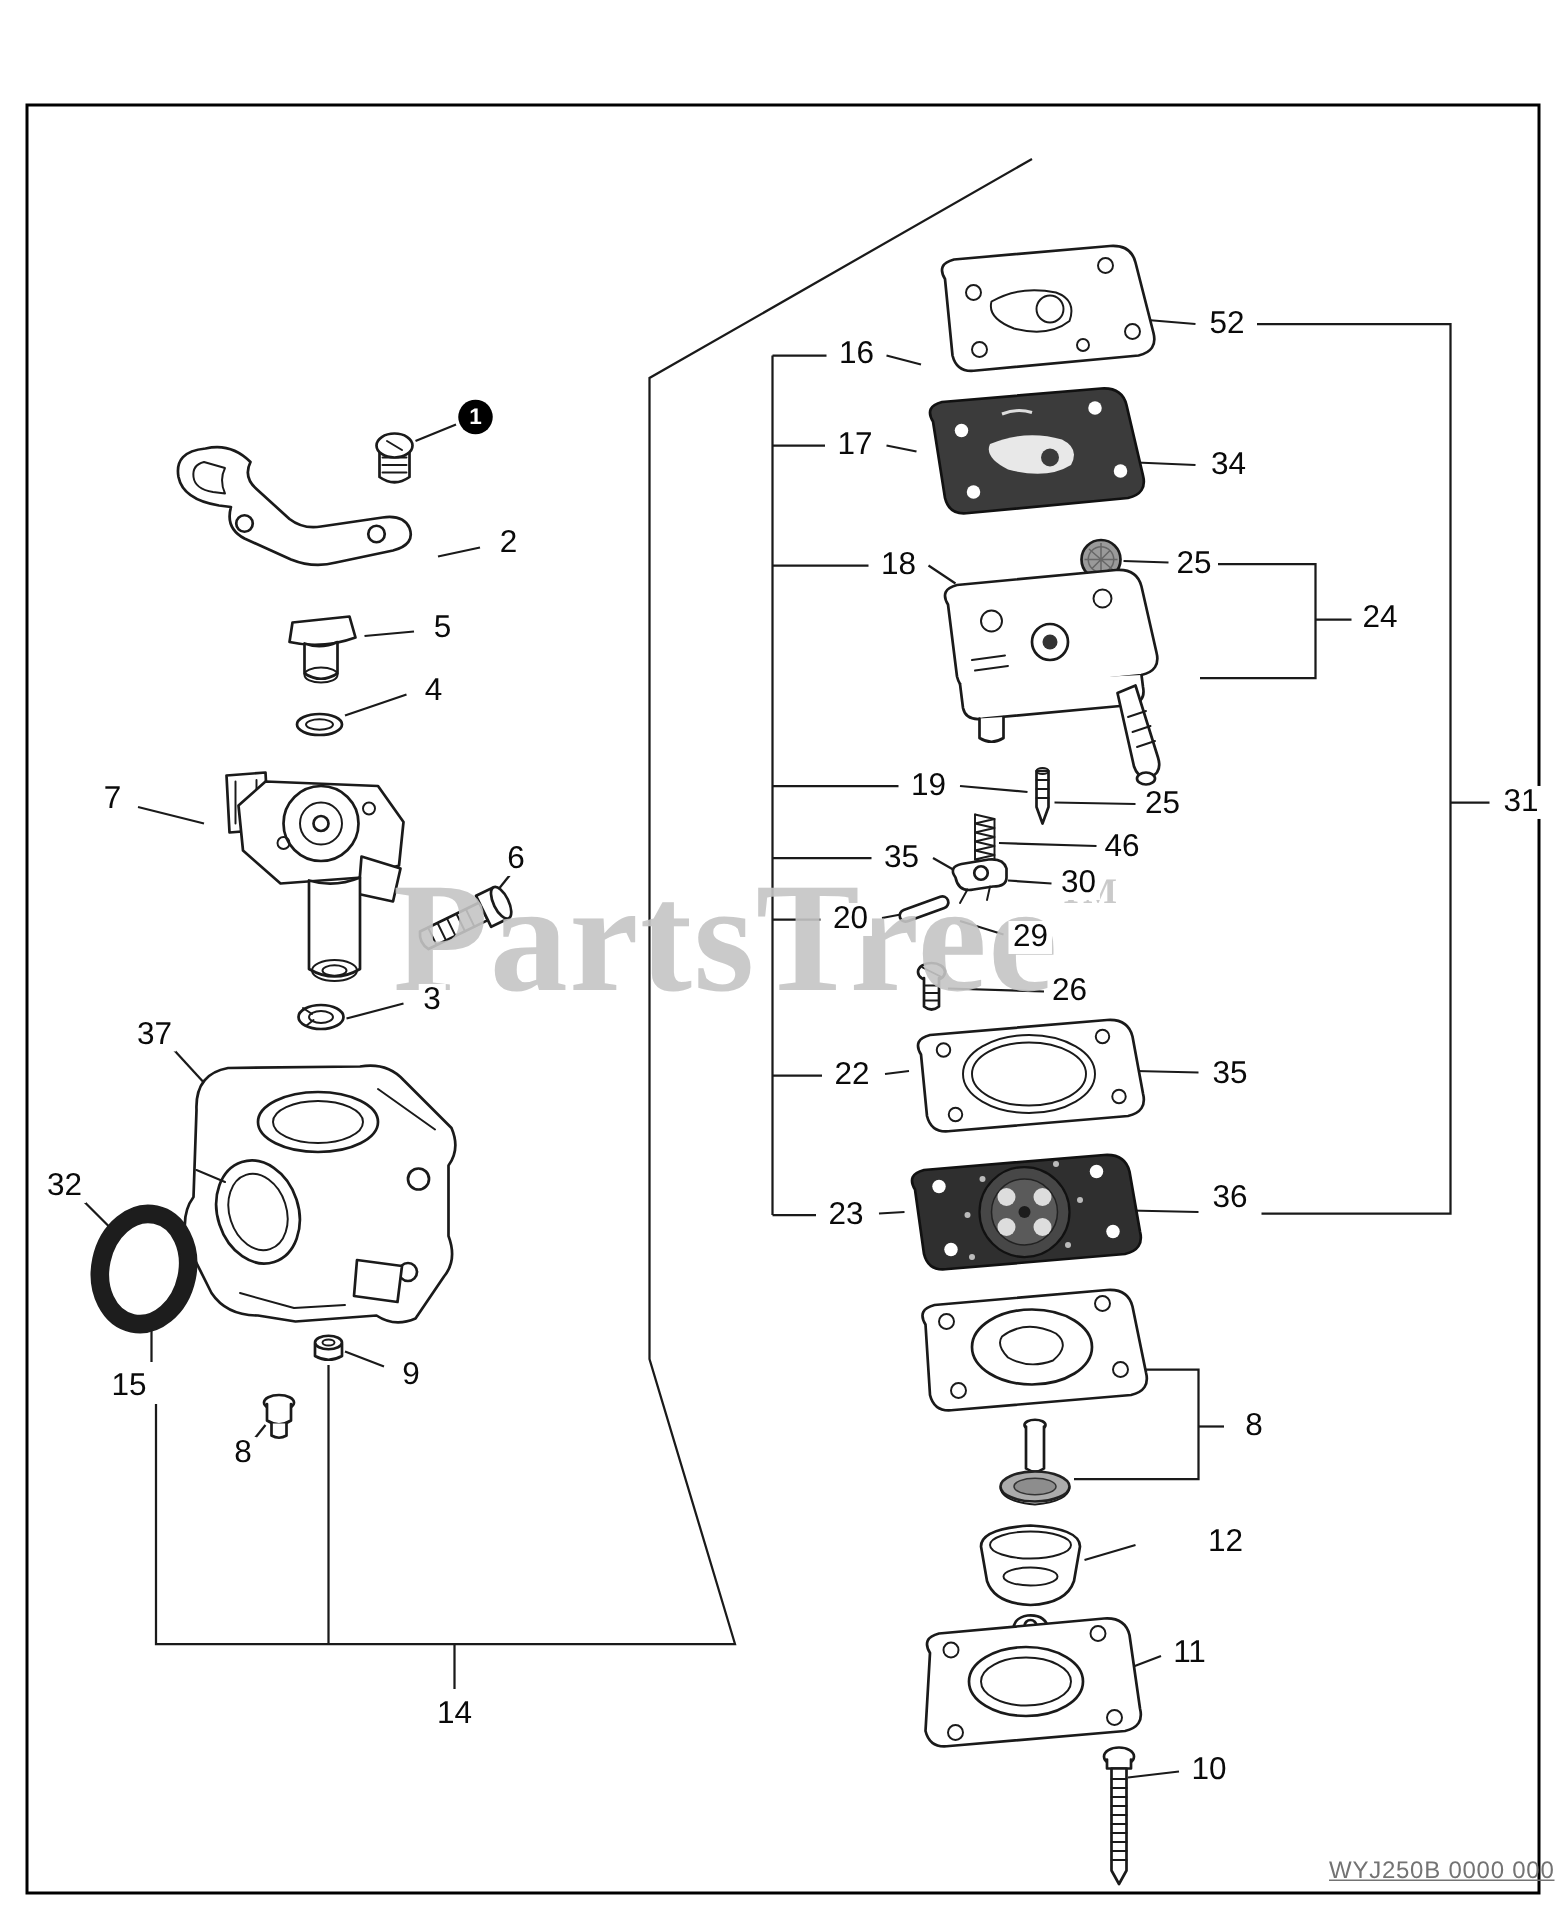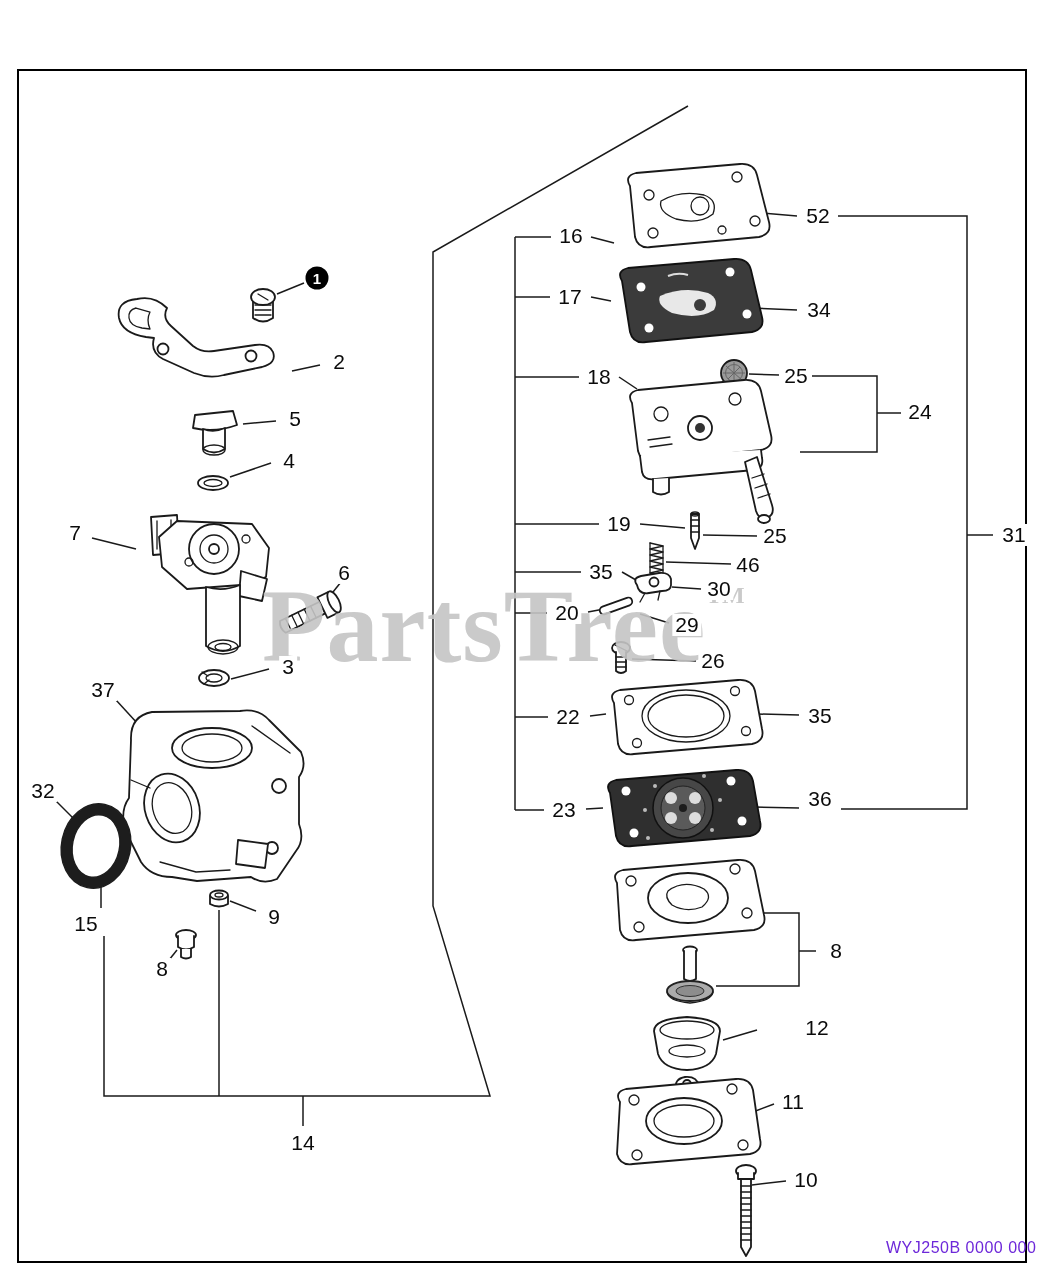--- a/index.html
+++ b/index.html
@@ -12,21 +12,21 @@
   .frame{stroke:#000;stroke-width:2;fill:none;}
   .co{position:absolute;transform:translate(-50%,-50%);font:500 21px "Liberation Sans",sans-serif;
       color:#0a0a0a;background:#fff;padding:0 3px;line-height:1.05;z-index:30;white-space:nowrap;}
   .co.badge{width:23px;height:23px;border-radius:50%;background:#000;color:#fff;
       display:flex;align-items:center;justify-content:center;font:700 15px "Liberation Sans",sans-serif;padding:0;}
   .watermark{position:absolute;left:262px;top:574px;z-index:20;white-space:nowrap;
       font-family:"Liberation Serif","DejaVu Serif",serif;font-weight:700;font-size:104px;
       color:#c5c5c5;opacity:.9;letter-spacing:1px;line-height:1;}
   .watermark sup{font-size:24px;vertical-align:58px;letter-spacing:0;}
   .part-code{position:absolute;left:886px;top:1239px;z-index:30;
-      font:16px "Liberation Sans",sans-serif;color:#6d28d9;letter-spacing:.5px;}
+      font:16px "Liberation Sans",sans-serif;color:#737373;letter-spacing:.5px;text-decoration:underline;}
 </style>
 </head>
 <body>
 
 <div class="stage">
 
 <svg width="1045" height="1280" viewBox="0 0 1045 1280">
 
   <rect class="frame" x="18" y="70" width="1008" height="1192"></rect>
 

